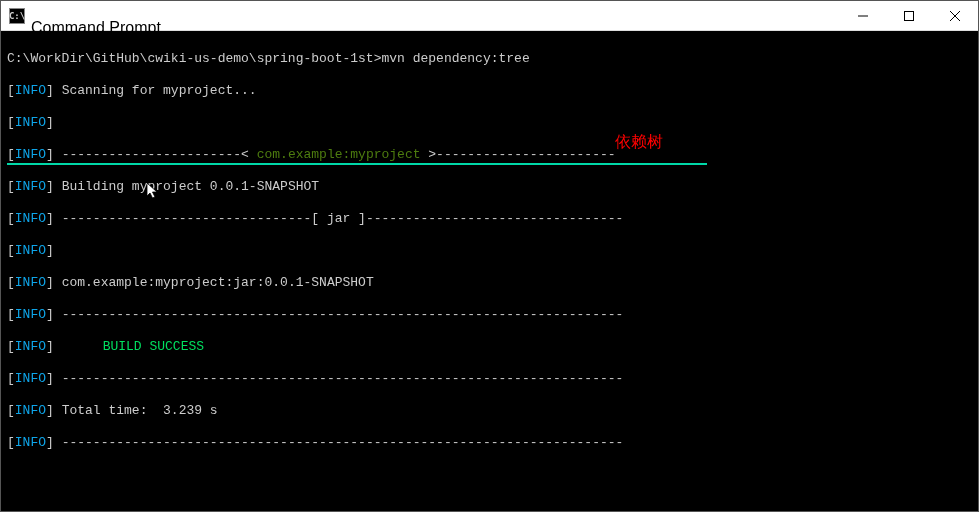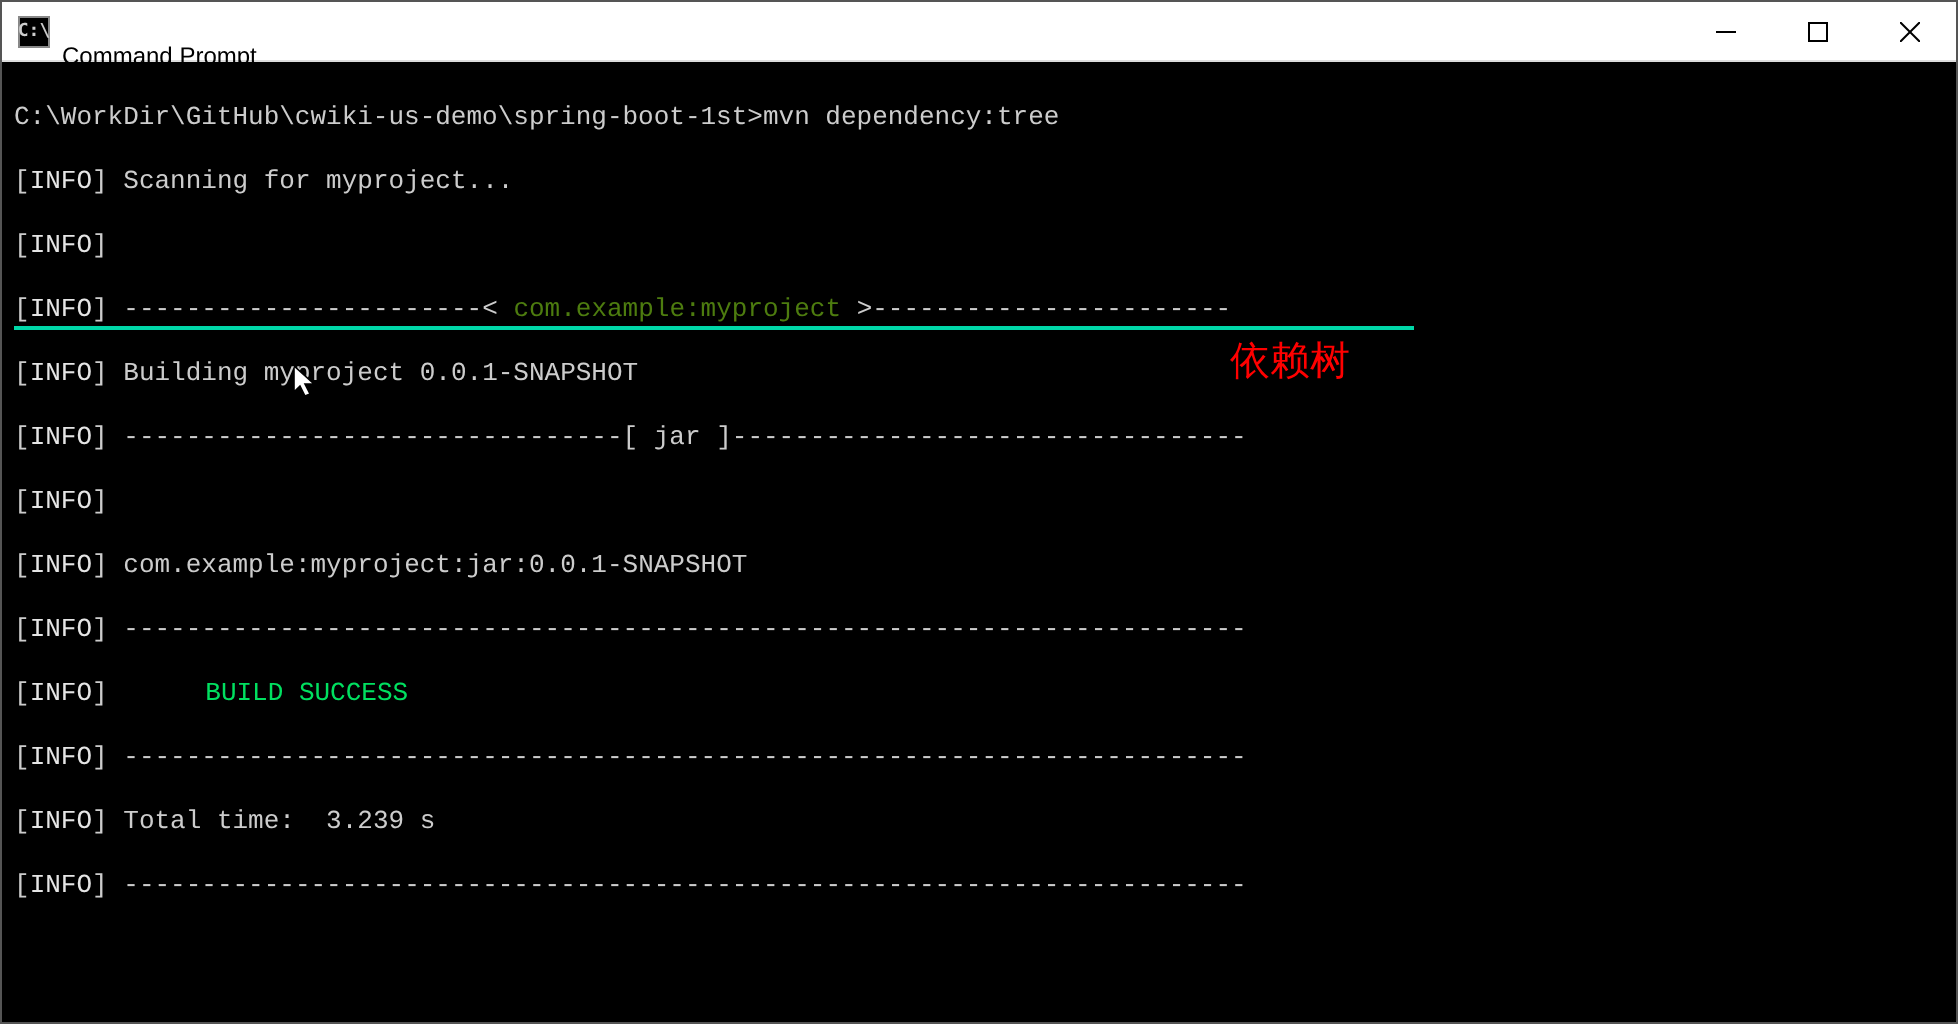--- a/index.html
+++ b/index.html
@@ -26,21 +26,21 @@
       display: flex;
       align-items: center;
       justify-content: center;
       font-size: 9px;
       color: #ccc;
       font-family: Consolas, monospace;
       font-weight: bold;
       border: 1px solid #888;
     }
     .titlebar-title {
-      font-size: 12px;
+      font-size: 16px;
       color: #000;
       flex: 1;
       margin-top: 25px;
     }
     .titlebar-controls {
       display: flex;
       height: 100%;
     }
     .titlebar-btn {
       width: 46px;
@@ -57,40 +57,39 @@
       color: #ccc;
       font-family: Consolas, "Courier New", monospace;
       font-size: 13px;
       line-height: 16px;
       padding: 4px 6px;
       height: calc(100% - 30px);
       white-space: pre;
       position: relative;
     }
     .line { white-space: pre; }
-    .info { color: #e5e5e5; }
+    .info { color: #0ea5e9; }
     .highlight { color: #4d7c0f; }
     .green { color: #00d060; }
     .greenb { color: #00e060; font-weight: normal; margin-left: 41px; }
     .cyanline { 
       position: absolute; 
       left: 6px; 
       background: #00d8a8; 
       height: 2px; 
       top: 132px;
       width: 700px;
     }
     .annotation {
       position: absolute;
       color: #ff0000;
       font-family: Liberation Mono, monospace;
-      font-size: 20px;
+      font-size: 16px;
       top: 104px;
       left: 614px;
-      margin-top: 40px;
     }
     .cursor {
       position: absolute;
       top: 136px;
       left: 130px;
       width: 12px;
       height: 18px;
     }
     .cursor svg { width: 12px; height: 18px; }
   </style>

